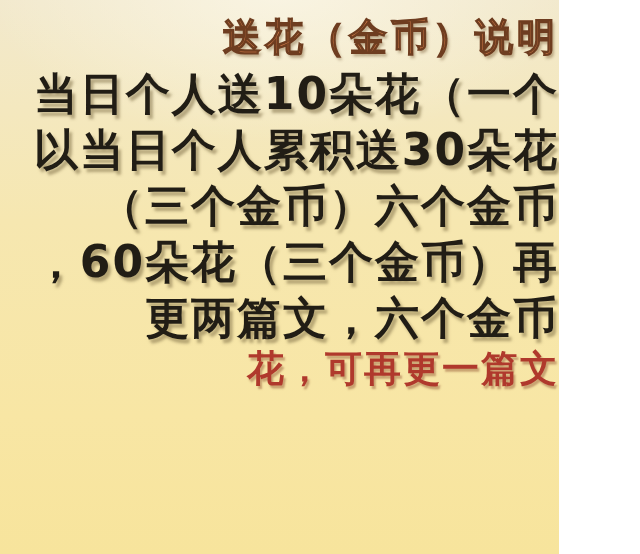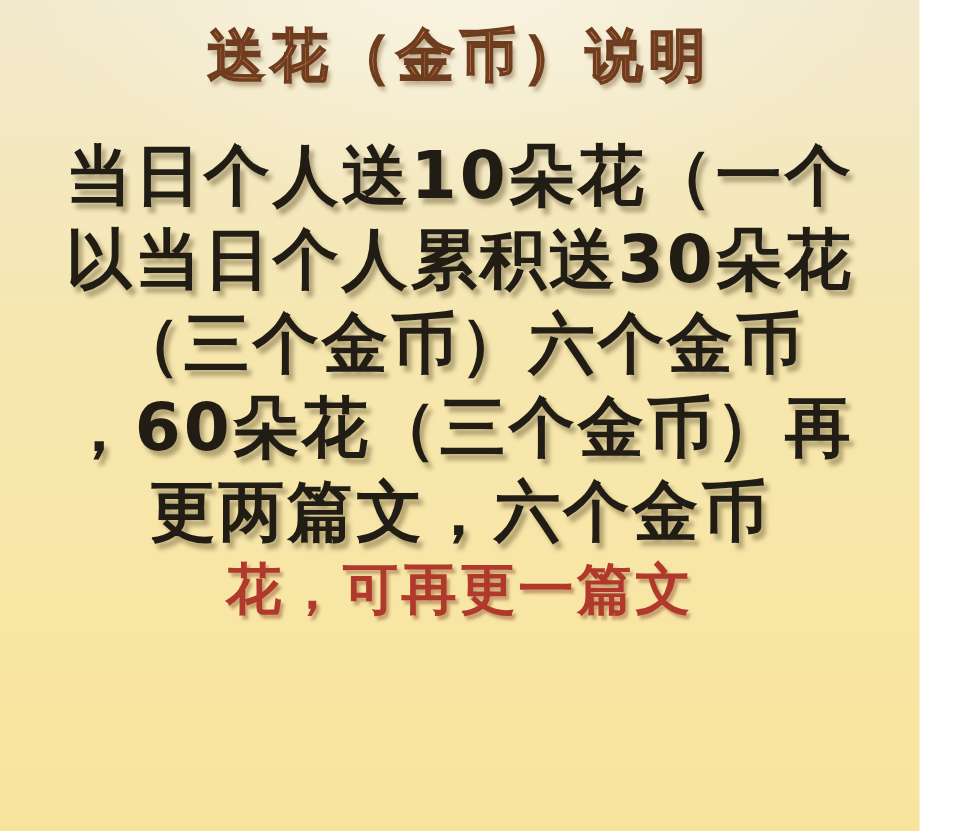--- a/index.html
+++ b/index.html
@@ -1,42 +1,43 @@
 <!DOCTYPE html>
 <html><head>
 <meta charset="utf-8">
 <style>
   html, body {
     margin: 0;
     padding: 0;
   }
   .canvas {
     position: relative;
-    width: 613px;
+    width: 532px;
     height: 554px;
     overflow: hidden;
     font-family: "DejaVu Sans", sans-serif;
     background:
       radial-gradient(ellipse 420px 220px at 50% -10px, rgba(255,253,244,0.55), rgba(255,253,244,0) 70%),
       linear-gradient(180deg, #f2e9cd 0%, #f6e7b0 40%, #f8e6a4 75%, #f7e49c 100%);
-    text-align: center;
+    text-align: right;
+    padding-left: 27px;
     -webkit-user-select: none;
   }
   .title {
     padding-top: 12px;
     font-size: 38px;
     line-height: 50px;
     font-weight: bold;
     letter-spacing: 4px;
     color: #e0834e;
     -webkit-text-stroke: 1.2px #6e3d20;
     text-shadow: 2px 3px 3px rgba(110, 80, 40, 0.45);
   }
   .body-block {
-    margin-top: 28px;
+    margin-top: 4px;
   }
   .body-line {
     font-size: 44px;
     line-height: 56px;
     font-weight: bold;
     letter-spacing: 2px;
     color: #211d15;
     text-shadow: 3px 4px 3px rgba(125, 110, 70, 0.55);
     white-space: nowrap;
   }

